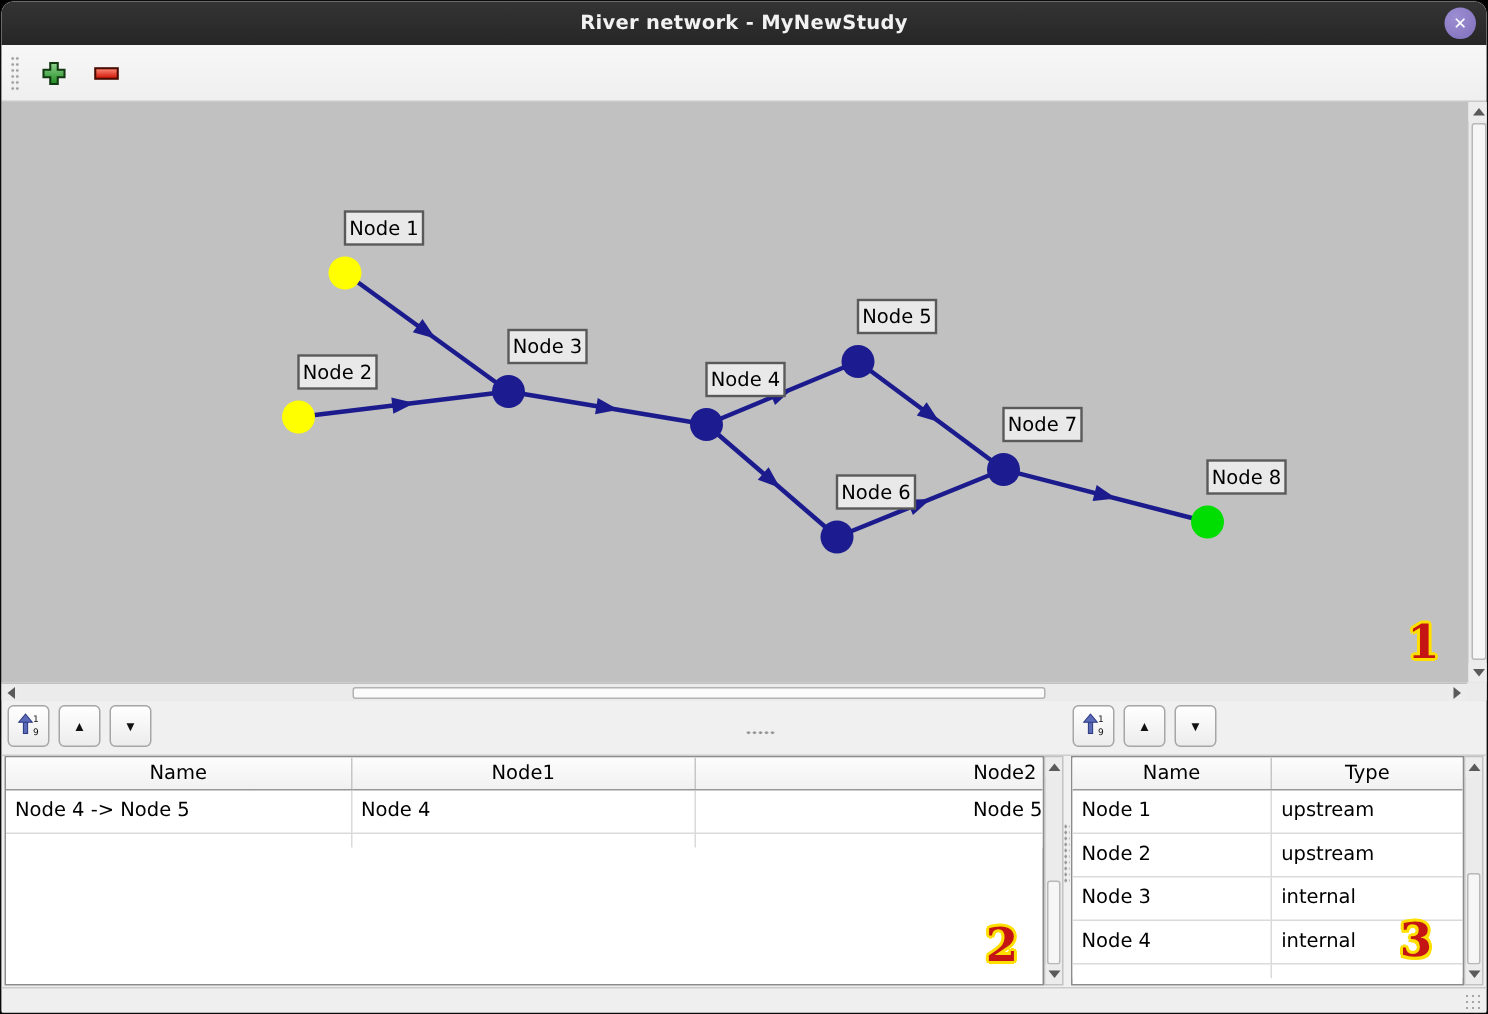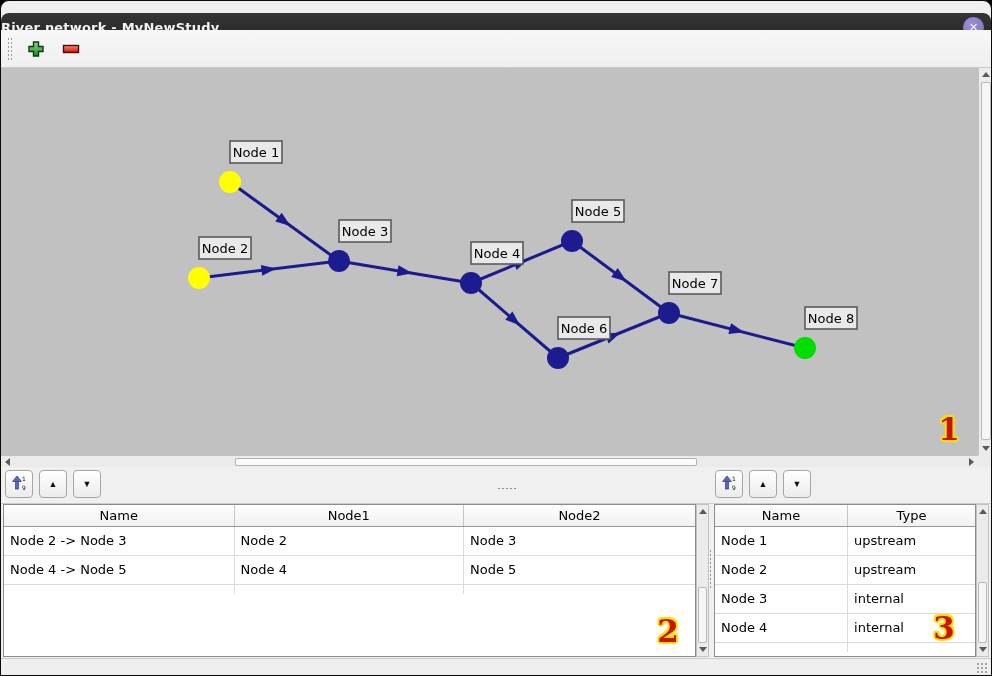--- a/index.html
+++ b/index.html
@@ -6,23 +6,23 @@
   * { box-sizing:border-box; }
   .window {
     position:relative; width:992px; height:676px;
     background:#f0f0f0; overflow:hidden;
     border:1px solid #0a0a0a; border-radius:9px 9px 2px 2px;
     font-family:"DejaVu Sans","Liberation Sans",sans-serif;
     font-size:13px; color:#000;
   }
   
   .titlebar {
-    position:absolute; left:0; top:12px; width:100%; height:29px;
+    position:absolute; left:0; top:0; width:100%; height:29px;
     background:linear-gradient(#343434,#262626);
-    display:flex; align-items:center; 
+    display:flex; align-items:center; justify-content:center;
     border-radius:8px 8px 0 0;
   }
   .titlebar .title { color:#f2f2f2; font-weight:bold; font-size:13px; letter-spacing:.2px; }
   .close-btn {
     position:absolute; right:7px; top:4px; width:21px; height:21px; border-radius:50%;
     background:radial-gradient(circle at 35% 30%, #9c8ed2, #7f6fbc);
     color:#fff; display:flex; align-items:center; justify-content:center;
     font-size:11px; font-weight:bold; cursor:pointer;
   }
   
@@ -92,21 +92,21 @@
   }
   th:last-child { border-right:none; }
   td {
     height:29px; font-size:13px; padding:0 0 0 6px; white-space:nowrap; overflow:hidden;
     border-right:1px solid #dadada; border-bottom:1px solid #dadada; background:#fff;
   }
   td:last-child { border-right:none; }
   tr.partial td { height:10px; border-bottom:none; }
   #edges-table td:nth-child(1), #edges-table th:nth-child(1){ width:33.3%; }
   #edges-table td:nth-child(2), #edges-table th:nth-child(2){ width:33.2%; }
-  #edges-table td:nth-child(3), #edges-table th:nth-child(3){ width:33.5%; }
+  #edges-table td:nth-child(3), #edges-table th:nth-child(3){ width:33.5%;text-align:right; }
   #nodes-table td:nth-child(1), #nodes-table th:nth-child(1){ width:51%; }
   #nodes-table td:nth-child(2), #nodes-table th:nth-child(2){ width:49%;margin-top:32px; }
   .tbl-scroll { position:absolute; top:0; width:13px; height:153px; background:#ebebeb; border:1px solid #c2c2c2; }
   .tbl-splitter {
     position:absolute; left:708px; top:45px; width:4px; height:40px;
     background-image:radial-gradient(#969696 38%, transparent 40%); background-size:3px 4px;
   }
   
   .statusbar {
     position:absolute; left:0; top:657px; width:100%; height:18px;
@@ -271,25 +271,20 @@
       <table id="edges-table">
           <thead>
             <tr>
               <th>Name</th>
               <th>Node1</th>
               <th>Node2</th>
             </tr>
           </thead>
           <tbody>
             <tr>
-              <td>Node 2 -&gt; Node 3</td>
-              <td>Node 2</td>
-              <td>Node 3</td>
-            </tr>
-            <tr>
               <td>Node 4 -&gt; Node 5</td>
               <td>Node 4</td>
               <td>Node 5</td>
             </tr>
             <tr class="partial">
               <td></td>
               <td></td>
               <td></td>
             </tr>
           </tbody>

